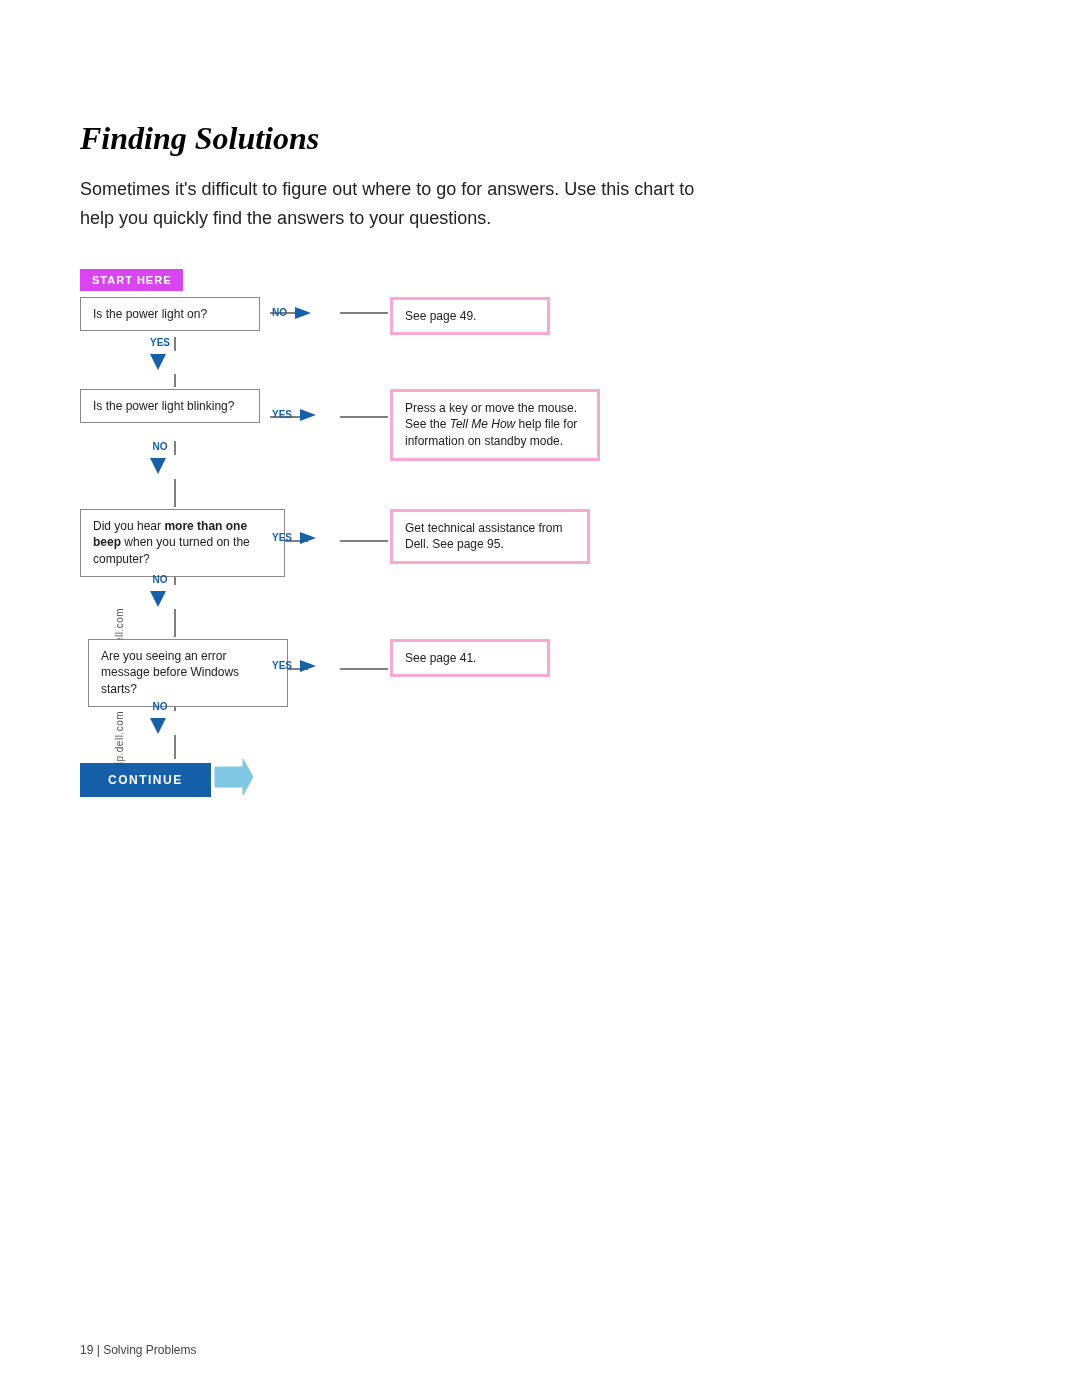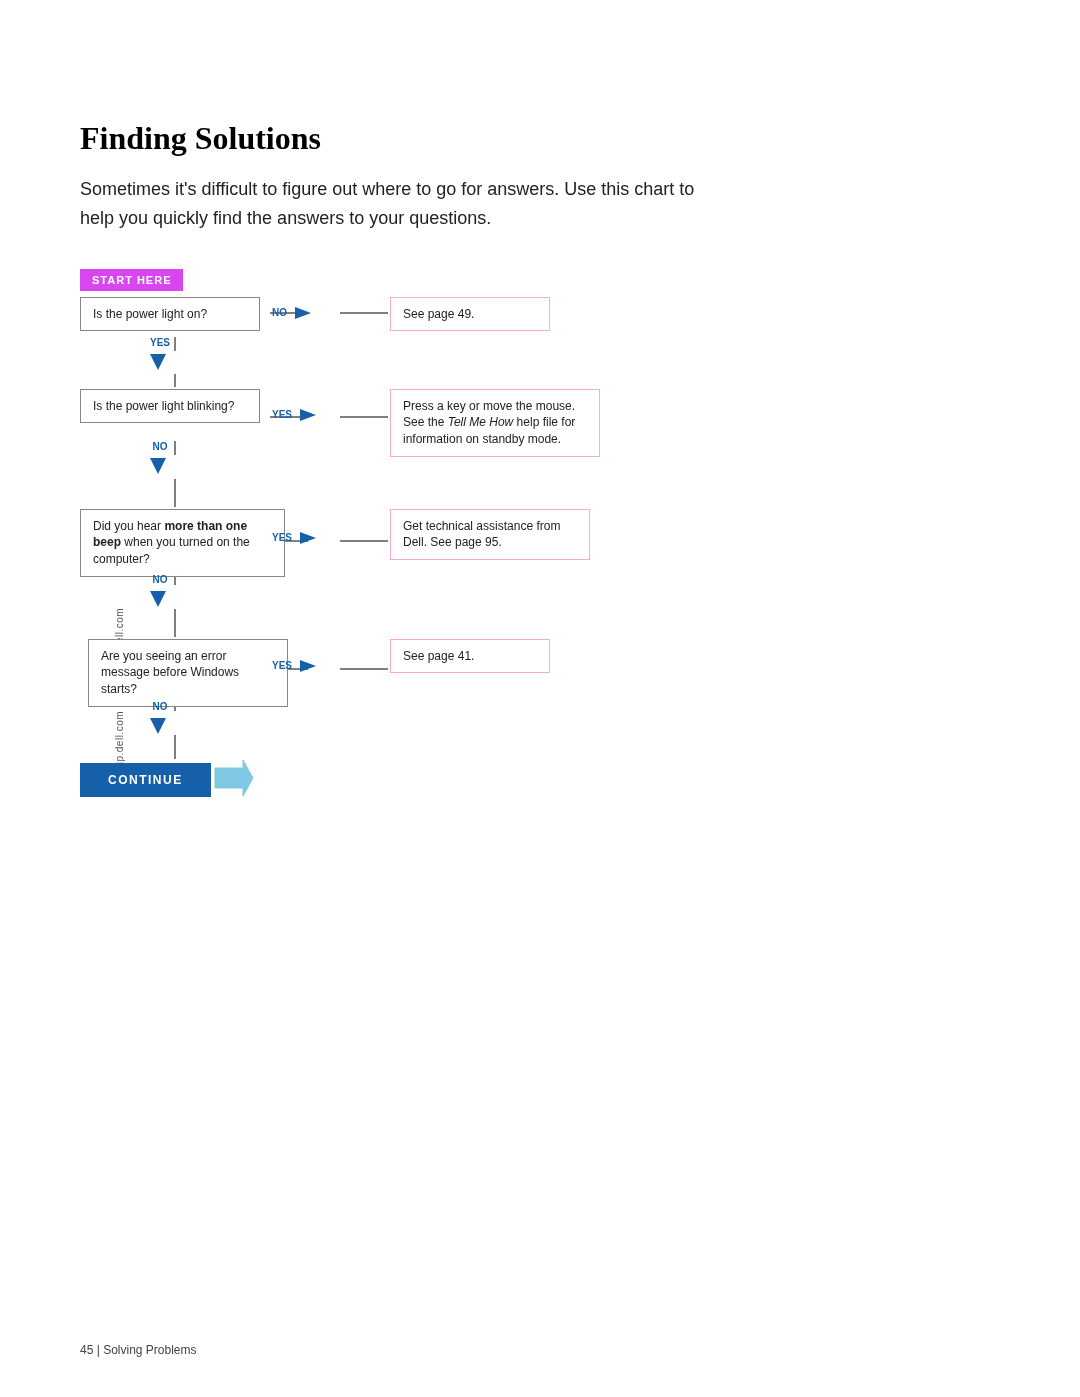--- a/index.html
+++ b/index.html
@@ -39,20 +39,21 @@
       top: 120px;
       width: 880px;
     }
 
     .page-title {
       font-size: 32px;
       font-weight: bold;
       color: #000;
       margin-bottom: 18px;
       font-family: Georgia, serif;
+      font-style: italic;
     }
 
     .intro-text {
       font-size: 18px;
       color: #222;
       line-height: 1.6;
       margin-bottom: 36px;
       max-width: 620px;
     }
 
@@ -75,21 +76,21 @@
       padding: 8px 12px;
       font-size: 12px;
       color: #222;
       min-width: 180px;
       max-width: 200px;
       line-height: 1.4;
     }
 
     
     .answer-box {
-      border: 1px solid #f9a8d4;
+      border: 3px solid #f9a8d4;
       background: #fff;
       padding: 8px 12px;
       font-size: 12px;
       color: #222;
       min-width: 160px;
       max-width: 200px;
       line-height: 1.4;
     }
 
     
@@ -323,29 +324,29 @@
       </div>
 
       <div style="position:absolute; top:432px; left:66px; display:flex; flex-direction:column; align-items:center;">
         <span style="font-size:10px; font-weight:bold; color:#1560a8;">NO</span>
         <svg width="28" height="32">
           <polygon points="4,6 20,6 12,22" fill="#1560a8"></polygon>
         </svg>
       </div>
 
       <div class="fc-continue">
-        <div style="display:flex; align-items:center;">
+        <div style="display:flex; align-items:flex-start;">
           <div class="continue-btn">CONTINUE</div>
           <svg width="40" height="36" style="margin-left:2px;">
             <polygon points="2,8 2,28 30,28 30,36 40,18 30,0 30,8" fill="#7ec8e3" stroke="#7ec8e3"></polygon>
           </svg>
         </div>
       </div>
 
     </div>
 
   </div>
 
   <div class="footer">
-    <span>45  |  Solving Problems</span>
+    <span>19  |  Solving Problems</span>
   </div>
 
 </div>
 
 </body></html>

